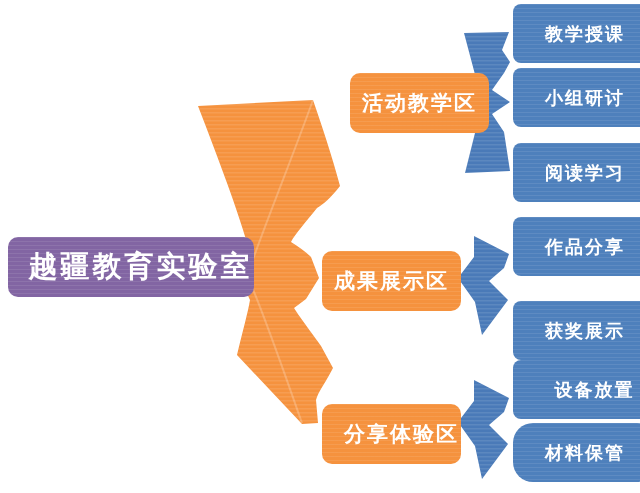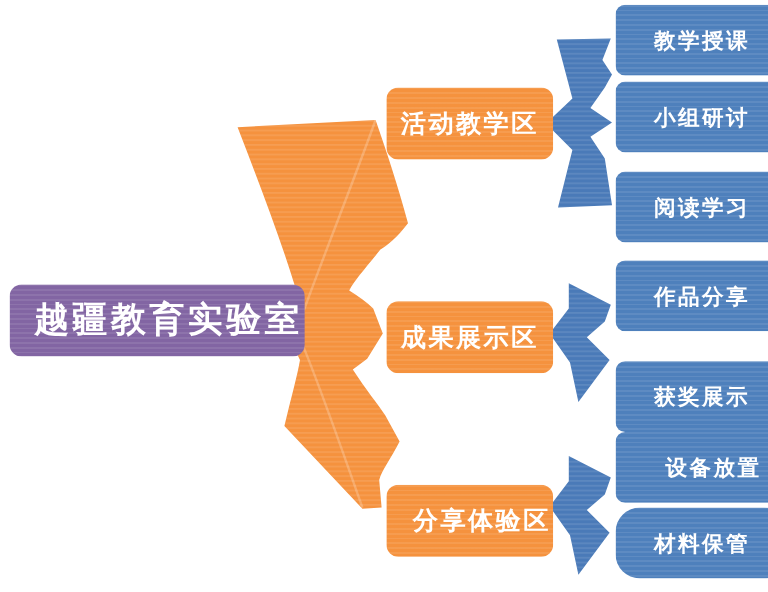--- a/index.html
+++ b/index.html
@@ -18,21 +18,21 @@
     left:8px;top:237px;width:246px;height:60px;border-radius:10px;
     background-color:var(--root-fill,#8265A3);
     font-family:"DejaVu Serif","Liberation Serif",serif;
     font-weight:700;font-size:29px;letter-spacing:3px;padding-left:19px;
   }
   .branch-node{
     left:322px;width:139px;height:60px;border-radius:10px;
     background-color:var(--branch-fill,#F5923E);
     font-weight:700;font-size:21px;letter-spacing:2px;
   }
-  .b1{top:73px;} .b2{top:251px;} .b3{top:404px;padding-left:20px;}
+  .b1{top:73px;margin-left:28px;} .b2{top:251px;} .b3{top:404px;padding-left:20px;}
   .leaf-node{
     left:513px;width:144px;height:59px;border-radius:8px;
     background-color:var(--leaf-fill,#4E80BC);
     font-weight:700;font-size:18px;letter-spacing:2px;
   }
   .l1{top:4px;} .l2{top:68px;} .l3{top:143px;text-align:right;}
   .l4{top:217px;text-align:right;} .l5{top:301px;}
   .l6{top:360px;padding-left:19px;} .l7{top:423px;border-radius:20px;}
   .label{pointer-events:none;}
 </style>

